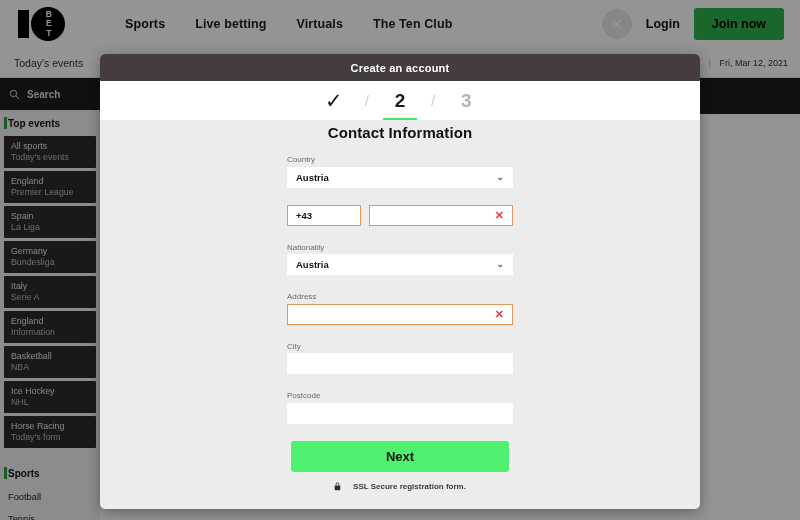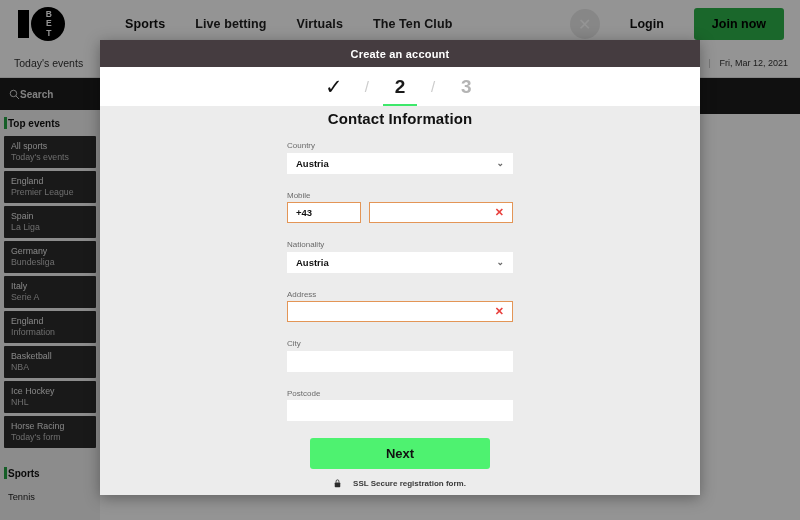--- a/index.html
+++ b/index.html
@@ -35,21 +35,21 @@
     text-align: center; letter-spacing: .3px;
   }
   .nav-links { display: flex; align-items: center; margin-left: 55px; gap: 30px; }
   .nav-link {
     font-size: 12.5px; color: #111; font-weight: 700; letter-spacing: .1px;
     cursor: pointer;
   }
   .nav-link.inactive { font-weight: 600; color: #222; }
   .nav-right {
     position: absolute; right: 16px; top: 0; height: 48px;
-    display: flex; align-items: center; gap: 30px;
+    display: flex; align-items: center; gap: 14px;
   }
   .close-btn {
     width: 30px; height: 30px; border-radius: 50%; background: #e9e9e9;
     display: flex; align-items: center; justify-content: center;
     cursor: pointer; color: #fff;
   }
   .login-link { font-size: 12.5px; font-weight: 700; color: #111; cursor: pointer; }
   .join-btn {
     background: #2eb24a; color: #000; font-size: 12.5px; font-weight: 700;
     padding: 9px 18px; border-radius: 3px; cursor: pointer; border: none;
@@ -68,21 +68,21 @@
     font-size: 9px; color: #333;
   }
   .subnav-div { color: #bbb; }
 
   .sidebar {
     position: absolute; left: 0; top: 78px; width: 100px; bottom: 0;
     background: #f1f1f1;
   }
   .search-bar {
     height: 32px; background: #1c1c1c; display: flex; align-items: center;
-    padding-left: 9px; cursor: pointer;
+    padding-left: 9px; gap: 7px; cursor: pointer;
   }
   .search-bar .lbl { color: #dedede; font-size: 10px; font-weight: 700; }
   .sec-head {
     height: 26px; display: flex; align-items: center; padding-left: 8px;
     font-size: 10px; font-weight: 700; color: #111; position: relative;
     background: #f1f1f1;
   }
   .sec-head::before {
     content: ""; position: absolute; left: 4px; top: 7px;
     width: 2.5px; height: 12px; background: #25a244;
@@ -104,22 +104,22 @@
   }
   .content-strip { height: 36px; background: #1c1c1c; }
 
   
   .overlay {
     position: absolute; inset: 0; background: rgba(0,0,0,0.42);
   }
 
   
   .modal {
-    position: absolute; left: 100px; top: 40px; width: 600px; height: 455px;
-    background: #ececec; border-radius: 0; overflow: hidden;
+    position: absolute; left: 100px; top: 54px; width: 600px; height: 455px;
+    background: #ececec; border-radius: 5px; overflow: hidden;
     box-shadow: 0 3px 14px rgba(0,0,0,.35);
   }
   .modal-header {
     height: 27px; background: #453c40; display: flex;
     align-items: center; justify-content: center;
   }
   .modal-header .t {
     color: #fff; font-size: 11px; font-weight: 700; letter-spacing: .2px;
   }
   .steps {
@@ -161,21 +161,21 @@
   .chev { color: #666; font-size: 9px; line-height: 1; }
   .err-x {
     color: #e8413e; font-size: 11px; font-weight: 700; line-height: 1;
     margin-left: auto;
   }
   .mobile-row { display: flex; gap: 8px; }
   .mobile-prefix { width: 74px; }
   .mobile-number { flex: 1; }
 
   .next-btn {
-    width: 180px; margin: 16px auto 0 auto; height: 31px;
+    width: 218px; margin: 16px auto 0 auto; height: 31px;
     background: #4ef270; border: none; border-radius: 3px;
     font-family: inherit; font-size: 13px; font-weight: 700; color: #111;
     cursor: pointer; display: block;
   }
   .ssl {
     display: flex; align-items: center; justify-content: center; gap: 12px;
     margin-top: 10px; font-size: 8px; color: #3a3a3a; font-weight: 600;
   }
 </style>
 </head>
@@ -260,20 +260,21 @@
         <div class="l1">Ice Hockey</div>
         <div class="l2">NHL</div>
       </div>
       <div class="ev-item">
         <div class="l1">Horse Racing</div>
         <div class="l2">Today's form</div>
       </div>
 
       <div class="sidebar-gap"></div>
       <div class="sec-head">Sports</div>
+      <div class="sp-item">Football</div>
       <div class="sp-item">Tennis</div>
 
     </div>
 
     <div class="content-area">
       <div class="content-strip"></div>
     </div>
   </div>
 
   <div class="overlay"></div>
@@ -304,21 +305,20 @@
 
         <div class="field">
           <span class="field-label">Country</span>
           <div class="input-box select">
             <span>Austria</span>
             <span class="chev">⌄</span>
           </div>
         </div>
 
         <div class="field">
-          <span class="field-label">Mobile</span>
           <div class="mobile-row">
             <div class="input-box error mobile-prefix">
               <span>+43</span>
             </div>
             <div class="input-box error mobile-number">
               <span placeholder=""></span>
               <span class="err-x">✕</span>
             </div>
           </div>
         </div>

